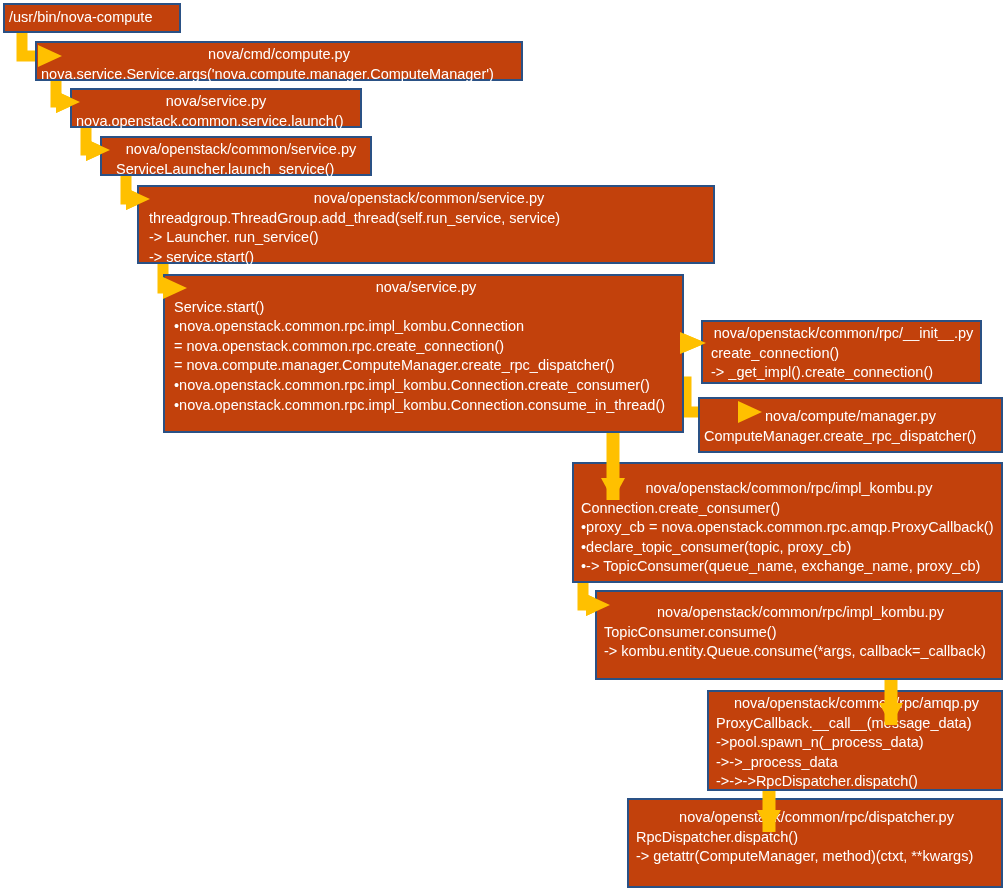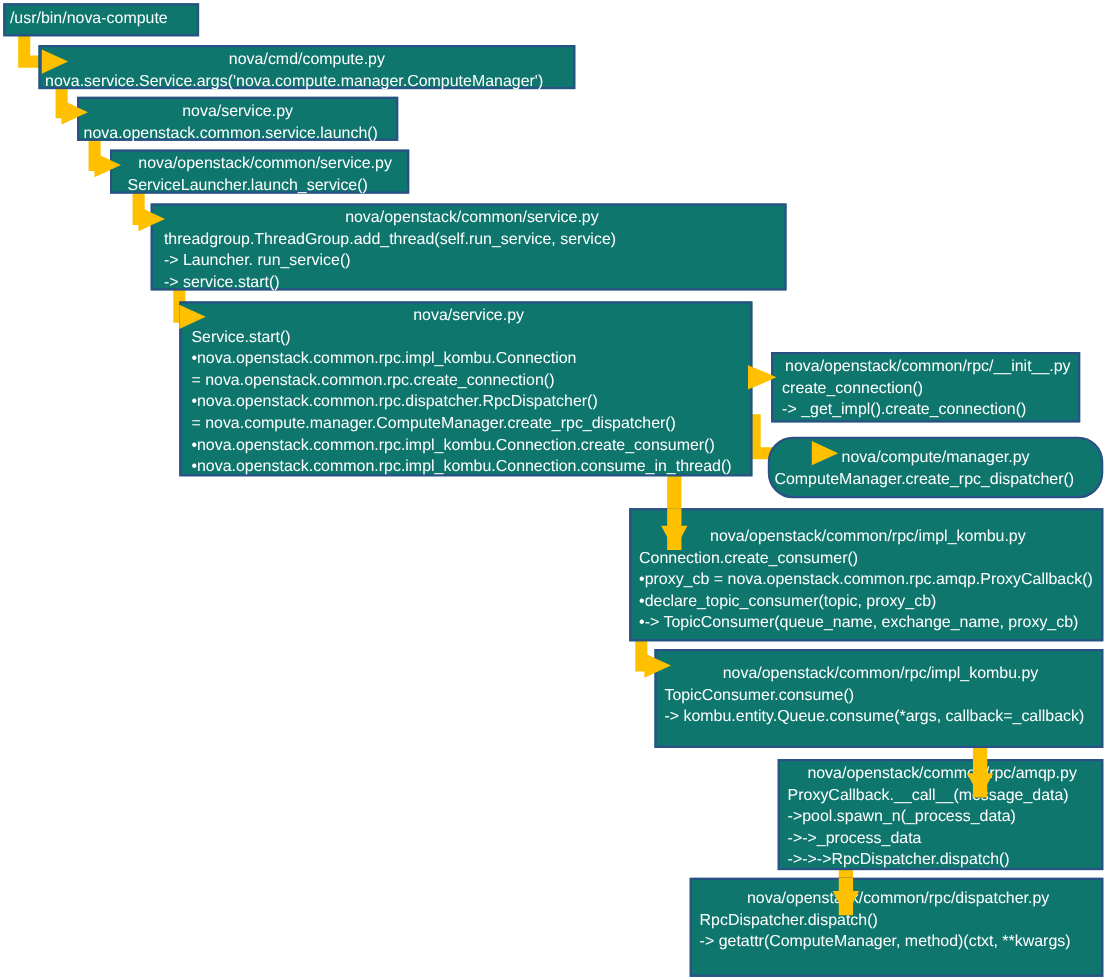--- a/index.html
+++ b/index.html
@@ -16,21 +16,21 @@
   }
   #canvas {
     position: absolute;
     left: 0; top: 0;
     width: 1005px;
     height: 891px;
   }
   .node {
     position: absolute;
     box-sizing: border-box;
-    background: #0f766e;
+    background: #c2410c;
     border: 2px solid #2A5185;
     color: #ffffff;
     font-size: 14.5px;
     line-height: 19.6px;
     padding: 2px 4px 3px 4px;
     z-index: 5;
     white-space: nowrap;
   }
   .node .title {
     text-align: center;
@@ -140,33 +140,32 @@
     <span class="line">threadgroup.ThreadGroup.add_thread(self.run_service, service)</span>
     <span class="line">-&gt; Launcher. run_service()</span>
     <span class="line">-&gt; service.start()</span>
   </div>
 
   <div class="node" style="left:163px; top:274px; width:521px; height:159px; padding-left:9px;">
     <span class="title">nova/service.py</span>
     <span class="line">Service.start()</span>
     <span class="line">•nova.openstack.common.rpc.impl_kombu.Connection</span>
     <span class="line">= nova.openstack.common.rpc.create_connection()</span>
-    <span class="line">•nova.openstack.common.rpc.dispatcher.RpcDispatcher()</span>
     <span class="line">= nova.compute.manager.ComputeManager.create_rpc_dispatcher()</span>
     <span class="line">•nova.openstack.common.rpc.impl_kombu.Connection.create_consumer()</span>
     <span class="line">•nova.openstack.common.rpc.impl_kombu.Connection.consume_in_thread()</span>
   </div>
 
   <div class="node" style="left:701px; top:320px; width:281px; height:64px; padding-left:8px;">
     <span class="title">nova/openstack/common/rpc/__init__.py</span>
     <span class="line">create_connection()</span>
     <span class="line">-&gt; _get_impl().create_connection()</span>
   </div>
 
-  <div class="node" style="left:698px; top:397px; width:305px; height:56px; padding-top:8px;border-radius:23px;">
+  <div class="node" style="left:698px; top:397px; width:305px; height:56px; padding-top:8px;">
     <span class="title">nova/compute/manager.py</span>
     <span class="line">ComputeManager.create_rpc_dispatcher()</span>
   </div>
 
   <div class="node" style="left:572px; top:462px; width:431px; height:121px; padding-left:7px; padding-top:15px;">
     <span class="title">nova/openstack/common/rpc/impl_kombu.py</span>
     <span class="line">Connection.create_consumer()</span>
     <span class="line">•proxy_cb = nova.openstack.common.rpc.amqp.ProxyCallback()</span>
     <span class="line">•declare_topic_consumer(topic, proxy_cb)</span>
     <span class="line">•-&gt; TopicConsumer(queue_name, exchange_name, proxy_cb)</span>

